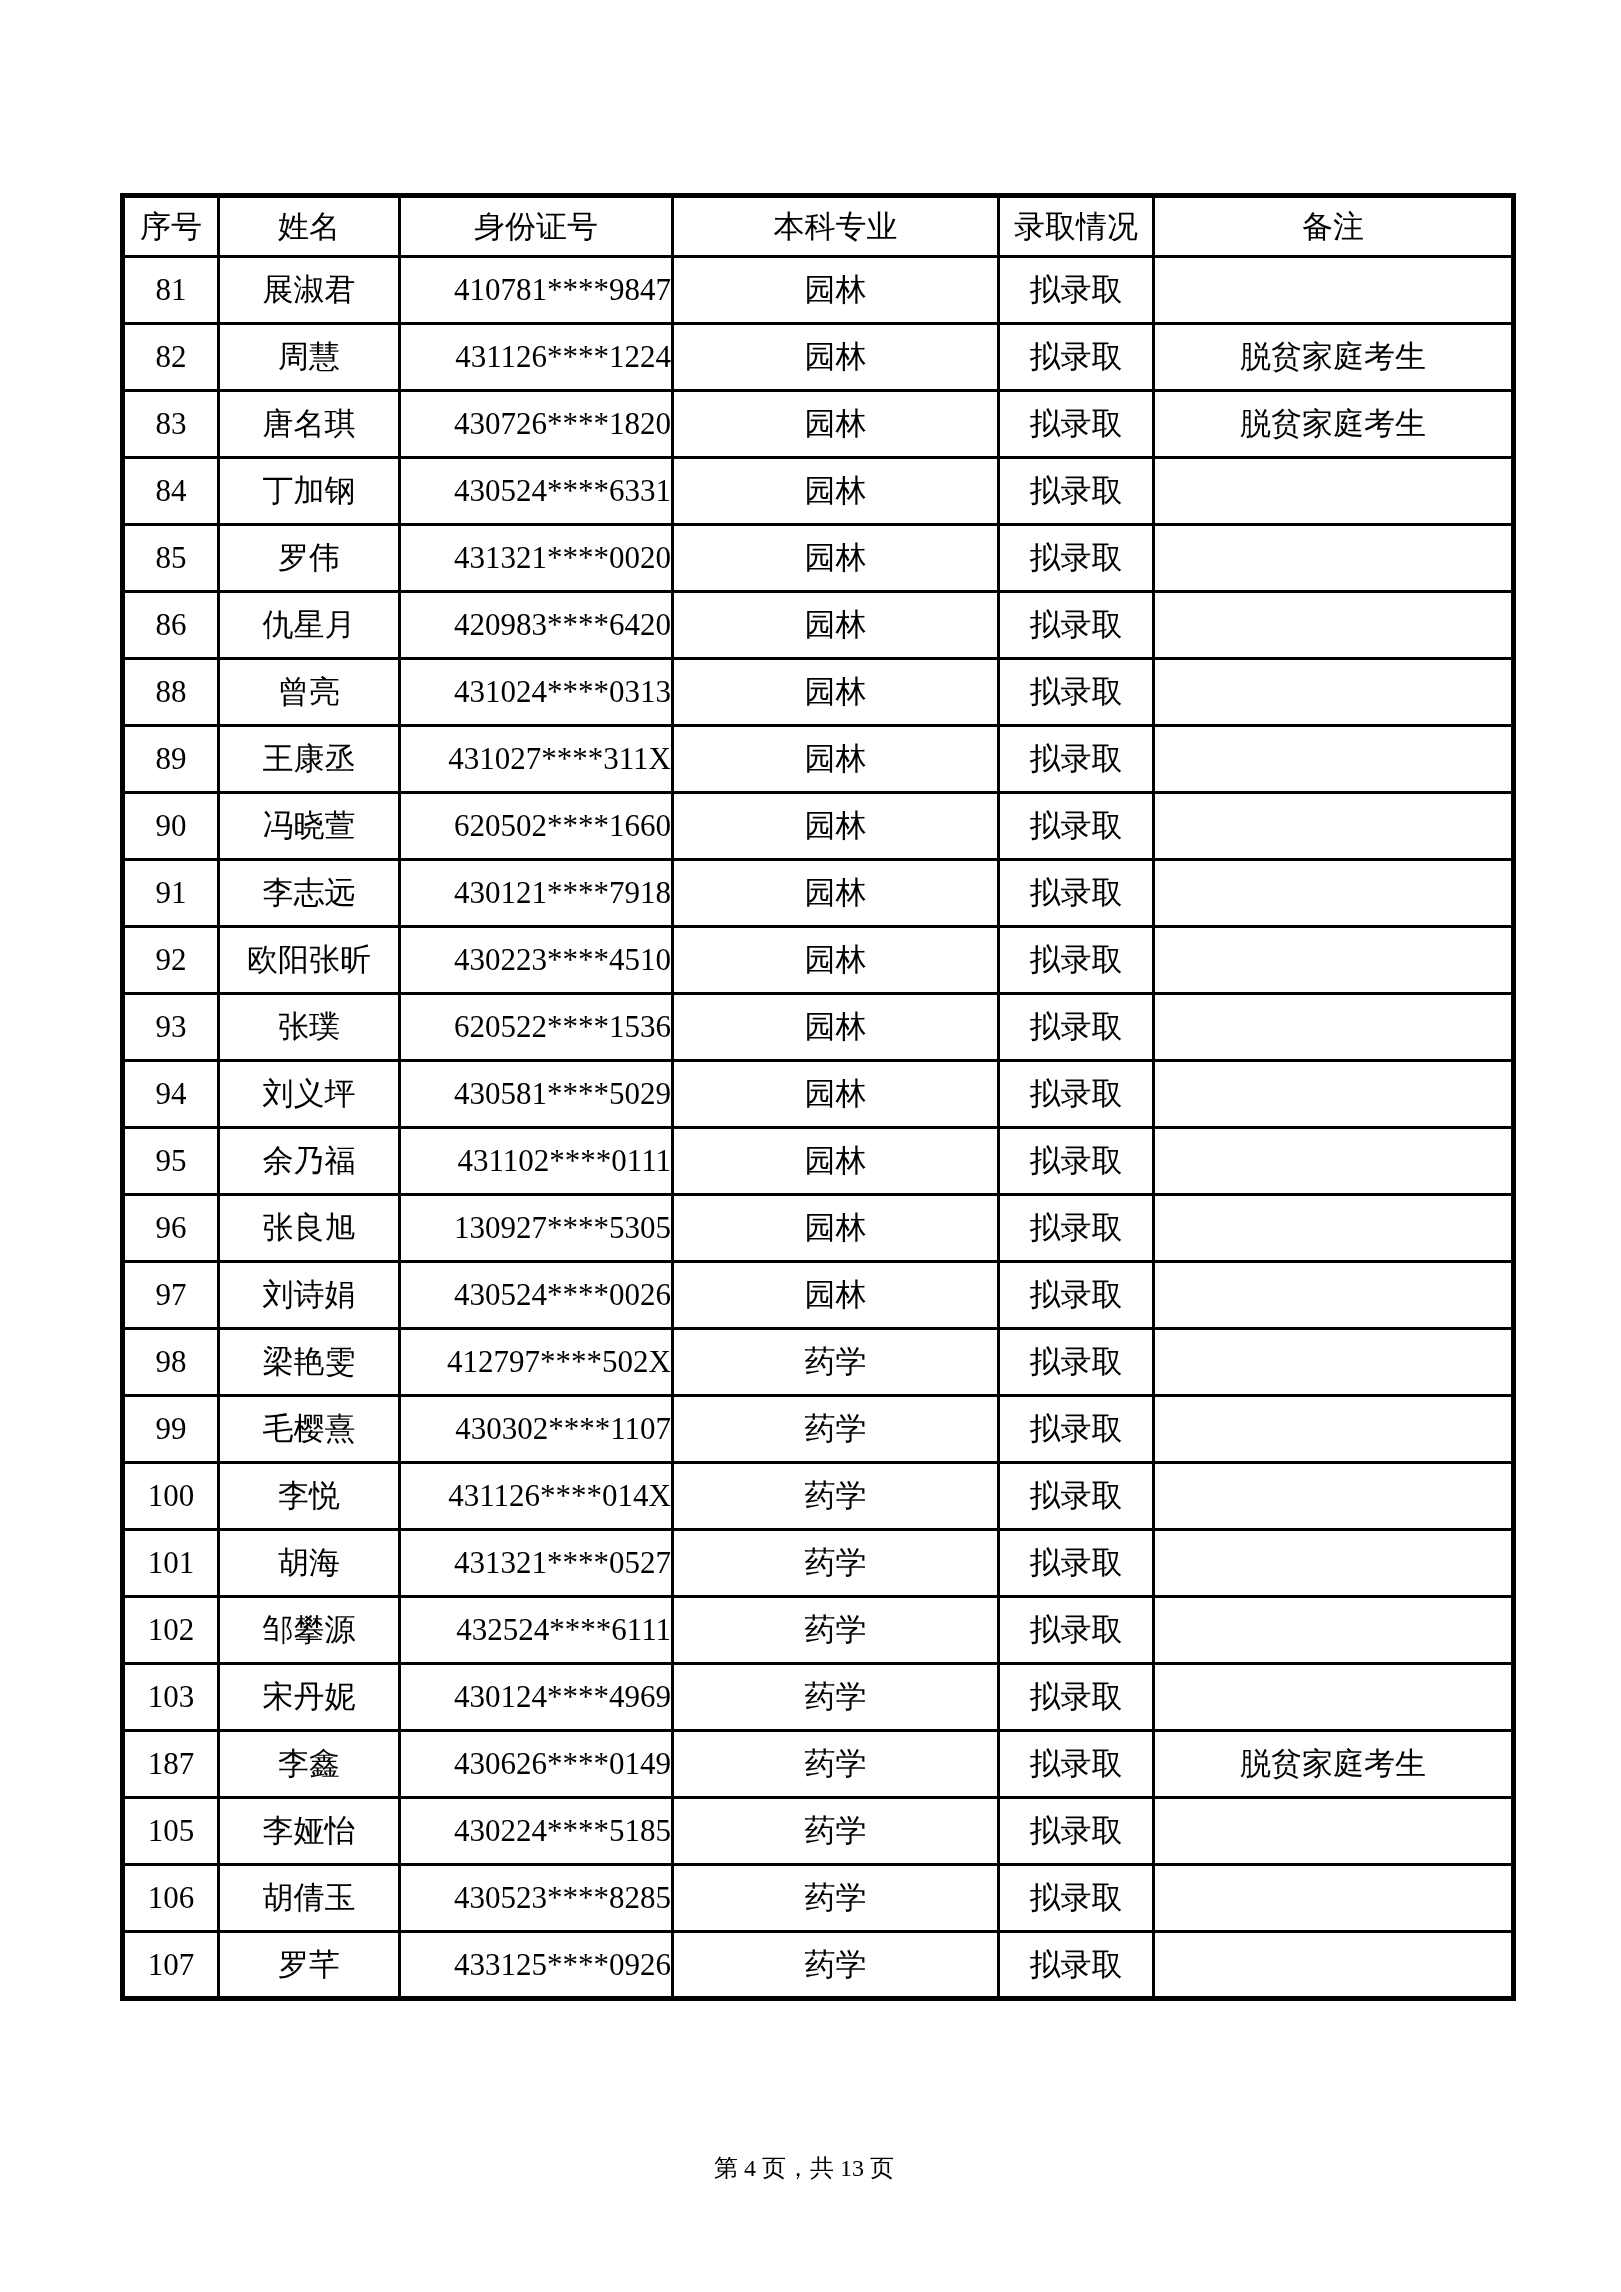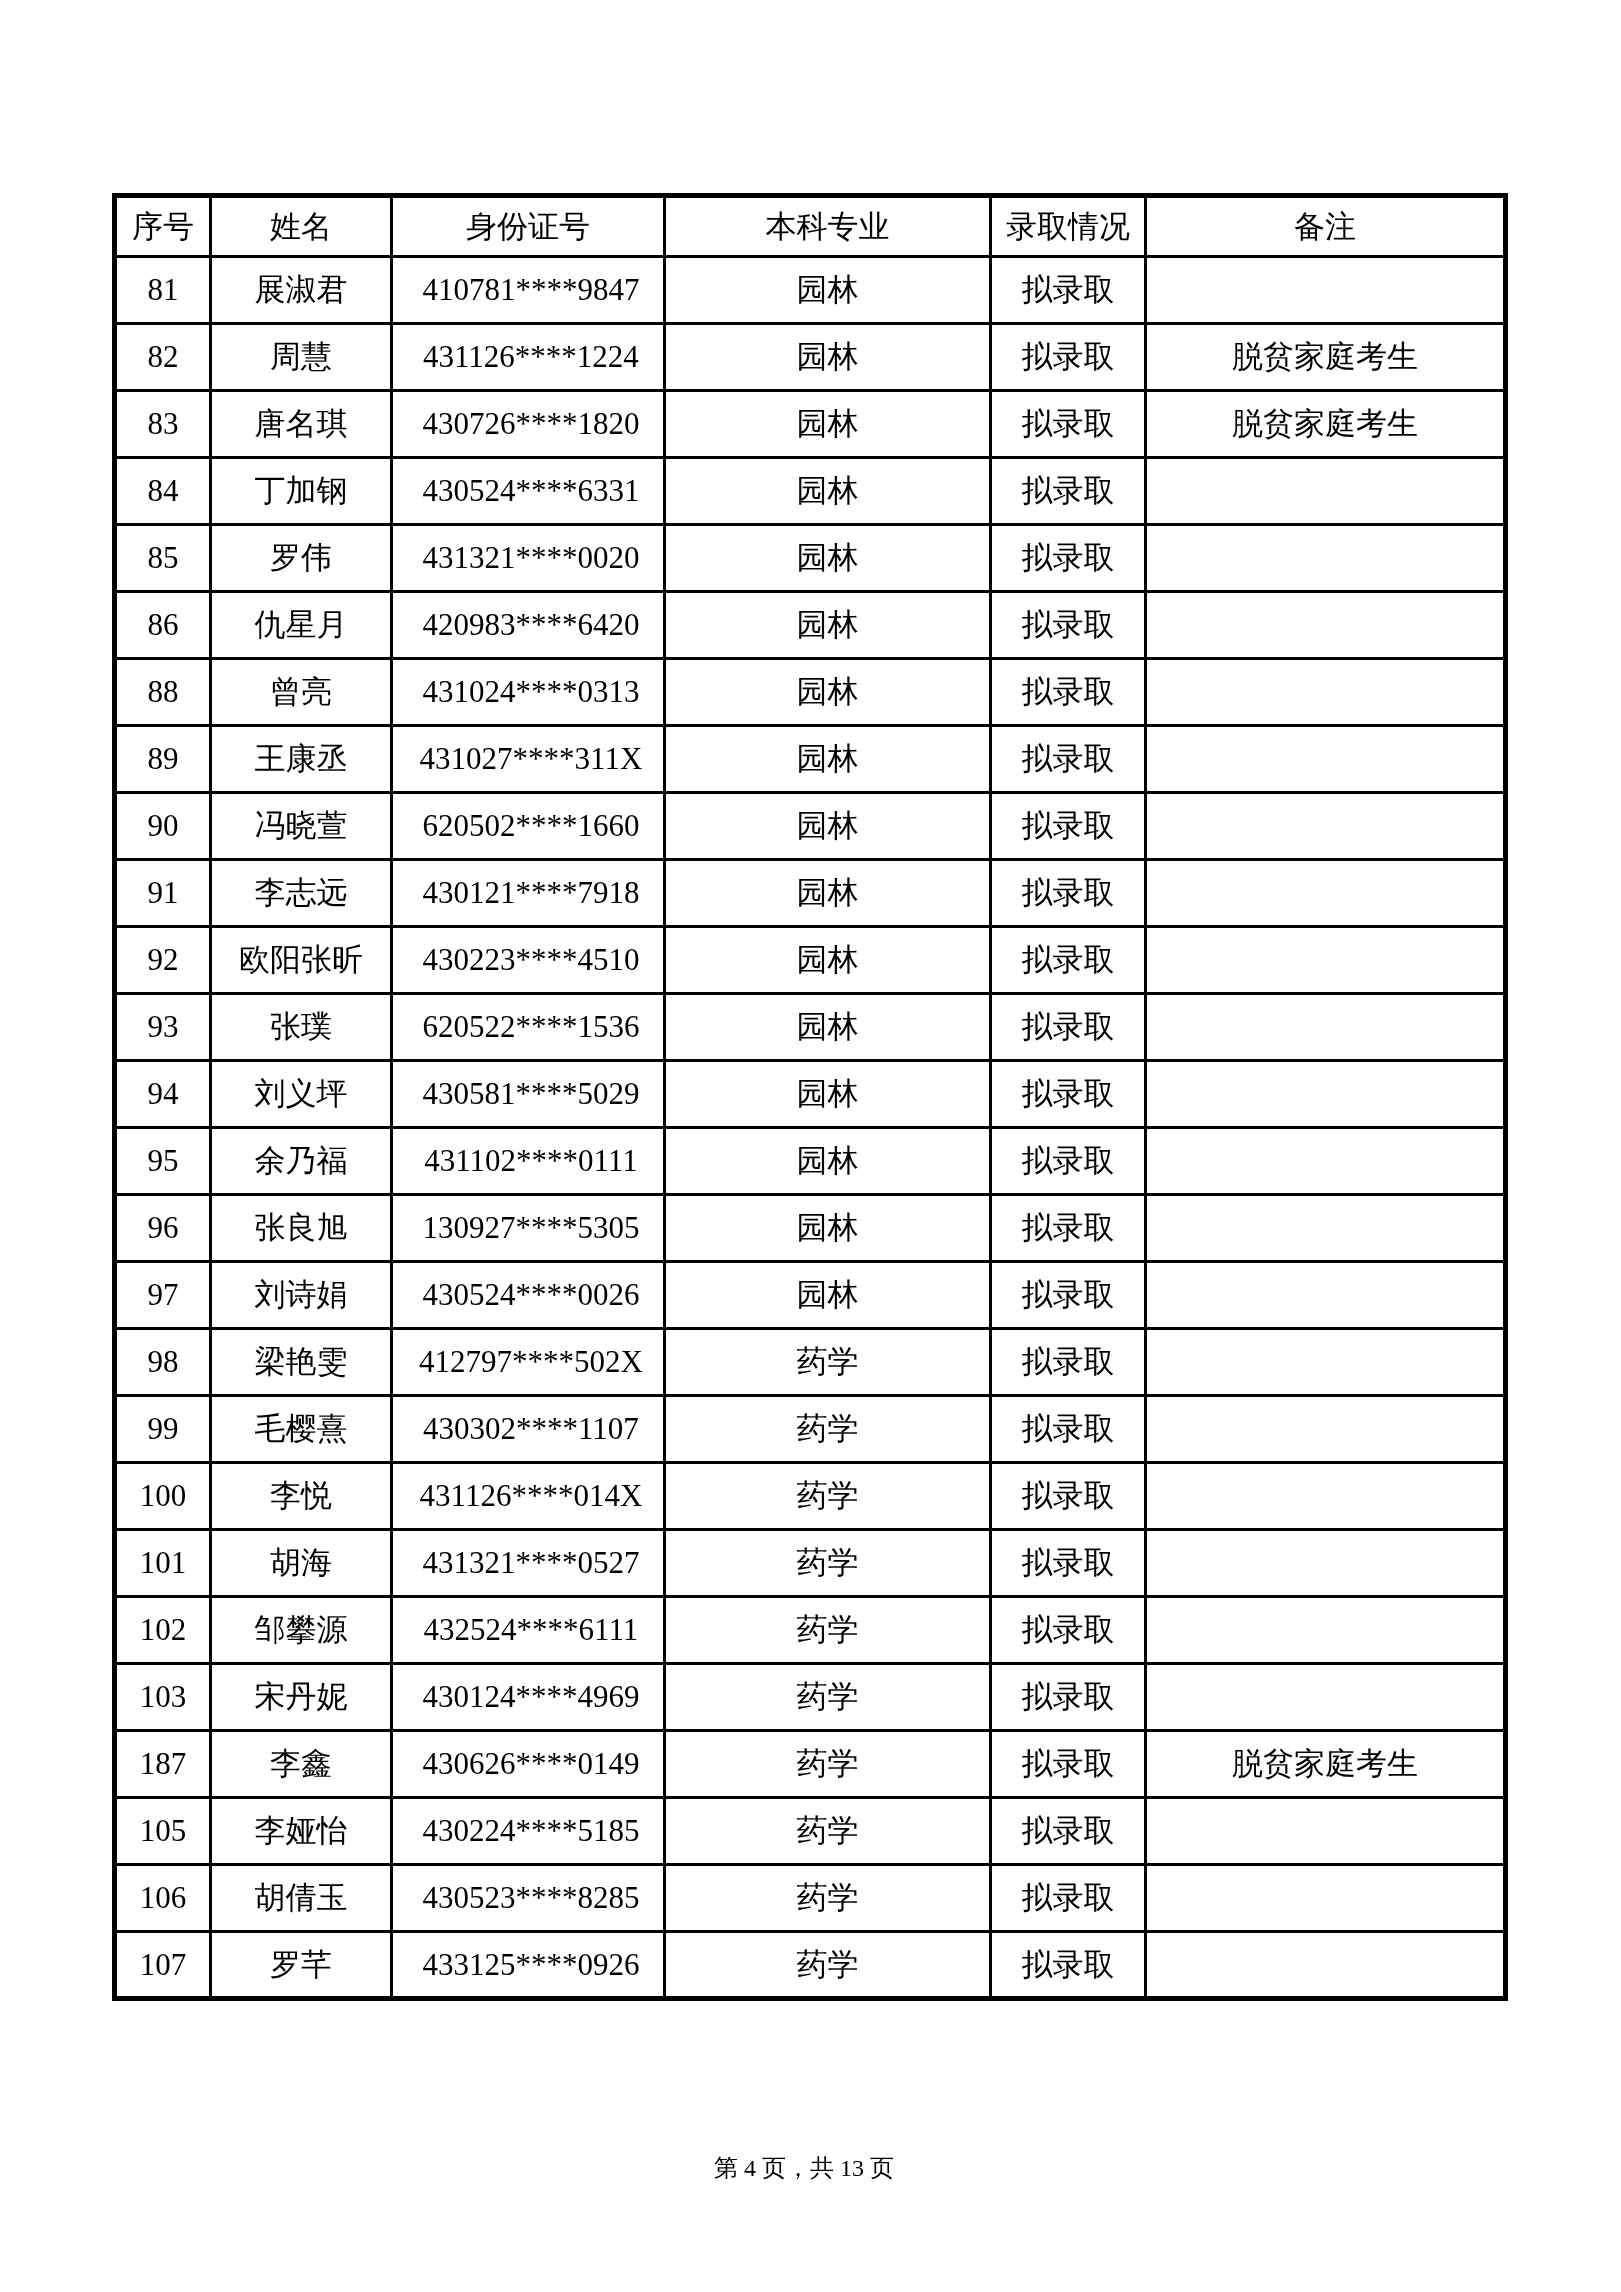--- a/index.html
+++ b/index.html
@@ -11,42 +11,42 @@
     position: relative;
     width: 1621px;
     height: 2293px;
     background: #ffffff;
     color: #000000;
     font-family: "Liberation Serif", "DejaVu Serif", serif;
     overflow: hidden;
   }
   table.admission {
     position: absolute;
-    left: 112px;
+    left: 120px;
     top: 193px;
     width: 1392px;
     border-collapse: collapse;
     table-layout: fixed;
     border: 5.9px solid #000;
   }
   table.admission th,
   table.admission td {
     border: 3.9px solid #000;
     font-weight: normal;
     font-size: 31px;
     text-align: center;
     vertical-align: middle;
     padding: 0;
     overflow: hidden;
     white-space: nowrap;
   }
   table.admission thead tr { height: 61px; }
   table.admission tbody tr { height: 67px; }
   table.admission td.id-cell {
-    text-align: center;
+    text-align: right;
     padding-left: 5.9px;
   }
   .footer {
     position: absolute;
     left: 108px;
     top: 2152px;
     width: 1392px;
     text-align: center;
     font-size: 24px;
   }

